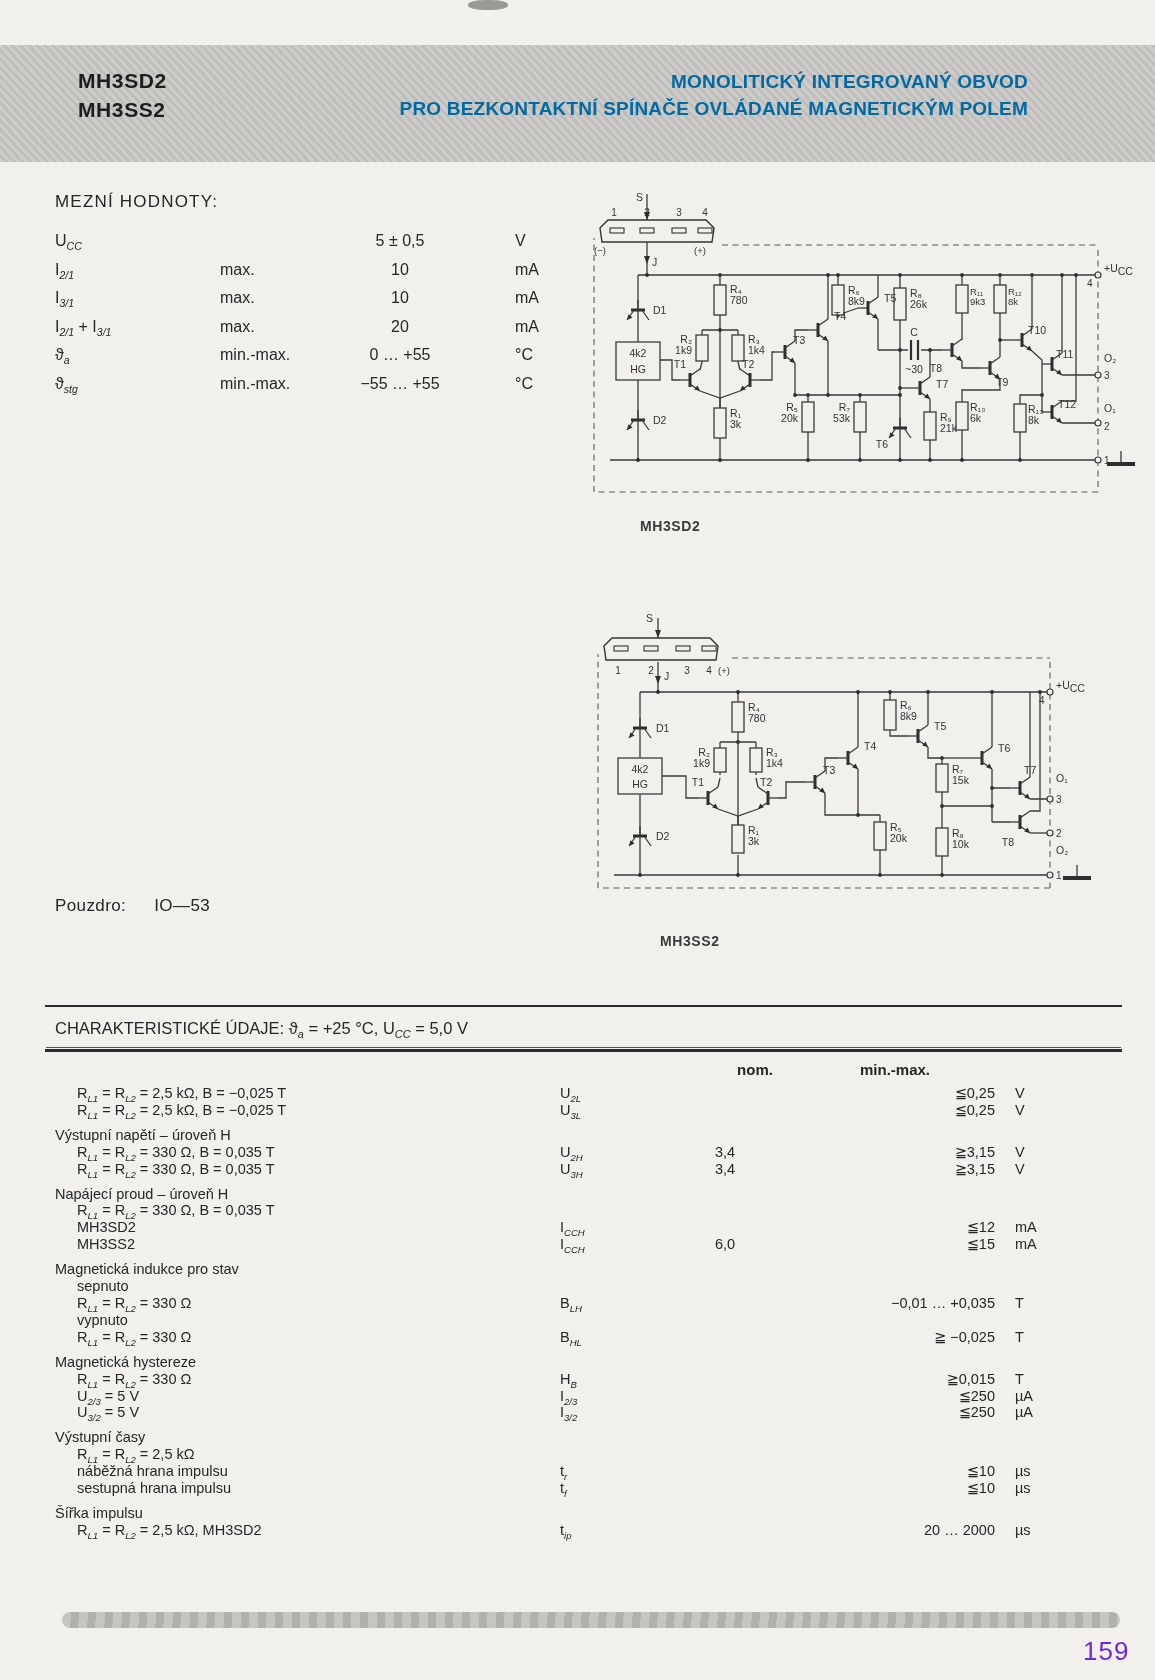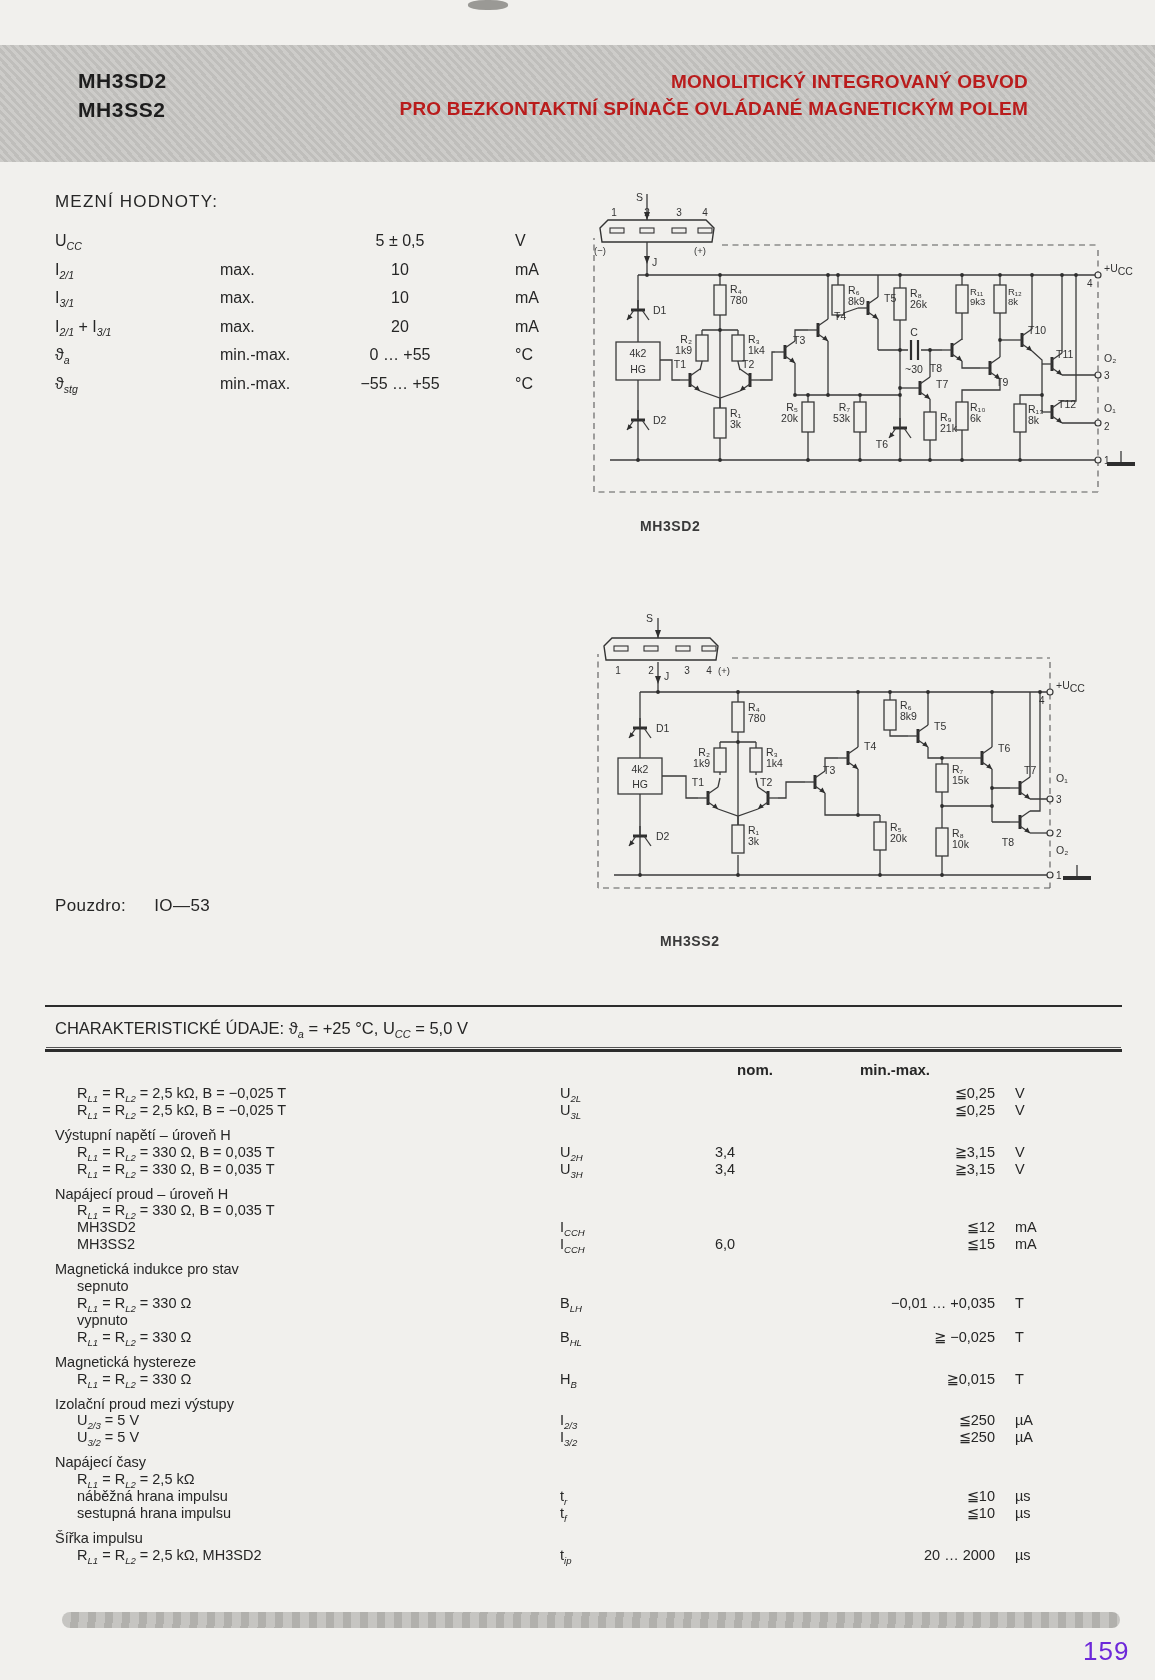--- a/index.html
+++ b/index.html
@@ -4,21 +4,21 @@
 <style>
   html,body{margin:0;padding:0}
   body{width:1155px;height:1680px;position:relative;background:#f1f0ed;
        font-family:"Liberation Sans","DejaVu Sans",sans-serif;color:#262626;overflow:hidden}
   .scan-band{position:absolute;left:0;top:45px;width:1155px;height:117px;background:#c9c8c5;
        background-image:repeating-linear-gradient(47deg,rgba(255,255,255,.07) 0 3px,rgba(0,0,0,.05) 3px 6px)}
   .scan-top{position:absolute;left:468px;top:0;width:40px;height:10px;background:#9a9995;border-radius:45%}
   .scan-smudge{position:absolute;left:62px;top:1612px;width:1058px;height:16px;background:#bcbbb7;
        border-radius:8px;background-image:repeating-linear-gradient(93deg,rgba(255,255,255,.15) 0 9px,rgba(0,0,0,.06) 9px 17px)}
   .hdr-parts{position:absolute;left:78px;top:66px;font-weight:bold;font-size:21px;line-height:29px;letter-spacing:.6px;color:#1d1d1d}
-  .hdr-title{position:absolute;right:127px;top:68px;text-align:right;font-weight:bold;font-size:19px;line-height:27px;letter-spacing:.2px;color:#b91c1c}
+  .hdr-title{position:absolute;right:127px;top:68px;text-align:right;font-weight:bold;font-size:19px;line-height:27px;letter-spacing:.2px;color:#0369a1}
   sub{font-size:66%;font-style:italic;line-height:0}
   
   .limits{position:absolute;left:55px;top:192px;font-size:16px}
   .lim-head{font-size:17px;letter-spacing:1.2px;margin:0 0 20px 0;font-weight:normal}
   .lrow{display:grid;grid-template-columns:165px 90px 180px 110px;height:28.5px;align-items:baseline}
   .lrow .lval{text-align:center}
   .lrow .lunit{padding-left:25px}
   
   .cap1{position:absolute;left:640px;top:518px;font-size:14px;font-weight:bold;letter-spacing:.6px;color:#3a3a3a}
   .cap2{position:absolute;left:660px;top:933px;font-size:14px;font-weight:bold;letter-spacing:.6px;color:#3a3a3a}
@@ -598,43 +598,36 @@
         <span class="mm"></span>
         <span class="unit"></span>
       </div>
       <div class="crow sub">
         <span class="lbl">R<sub>L1</sub> = R<sub>L2</sub> = 330 Ω</span>
         <span class="sym">H<sub>B</sub></span>
         <span class="nom"></span>
         <span class="mm">≧0,015</span>
         <span class="unit">T</span>
       </div>
-      <div class="crow grp">
-        <span class="lbl">Izolační proud mezi výstupy</span>
-        <span class="sym"></span>
-        <span class="nom"></span>
-        <span class="mm"></span>
-        <span class="unit"></span>
-      </div>
       <div class="crow sub">
         <span class="lbl">U<sub>2/3</sub> = 5 V</span>
         <span class="sym">I<sub>2/3</sub></span>
         <span class="nom"></span>
         <span class="mm">≦250</span>
         <span class="unit">µA</span>
       </div>
       <div class="crow sub">
         <span class="lbl">U<sub>3/2</sub> = 5 V</span>
         <span class="sym">I<sub>3/2</sub></span>
         <span class="nom"></span>
         <span class="mm">≦250</span>
         <span class="unit">µA</span>
       </div>
       <div class="crow grp">
-        <span class="lbl">Napájecí časy</span>
+        <span class="lbl">Výstupní časy</span>
         <span class="sym"></span>
         <span class="nom"></span>
         <span class="mm"></span>
         <span class="unit"></span>
       </div>
       <div class="crow sub">
         <span class="lbl">R<sub>L1</sub> = R<sub>L2</sub> = 2,5 kΩ</span>
         <span class="sym"></span>
         <span class="nom"></span>
         <span class="mm"></span>

